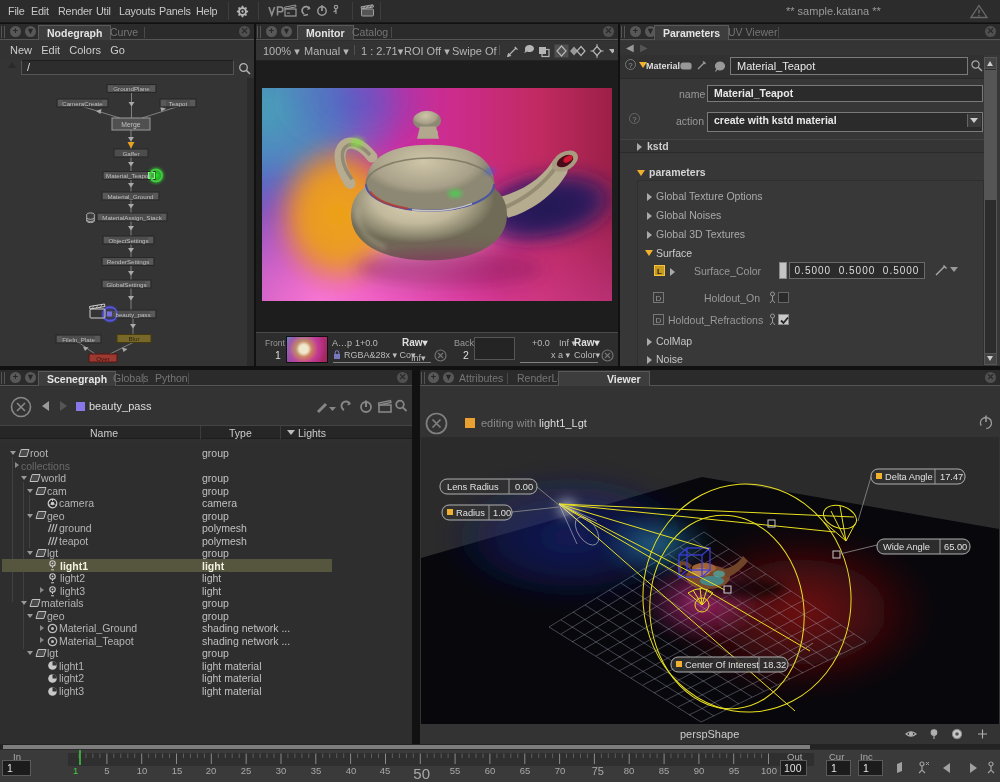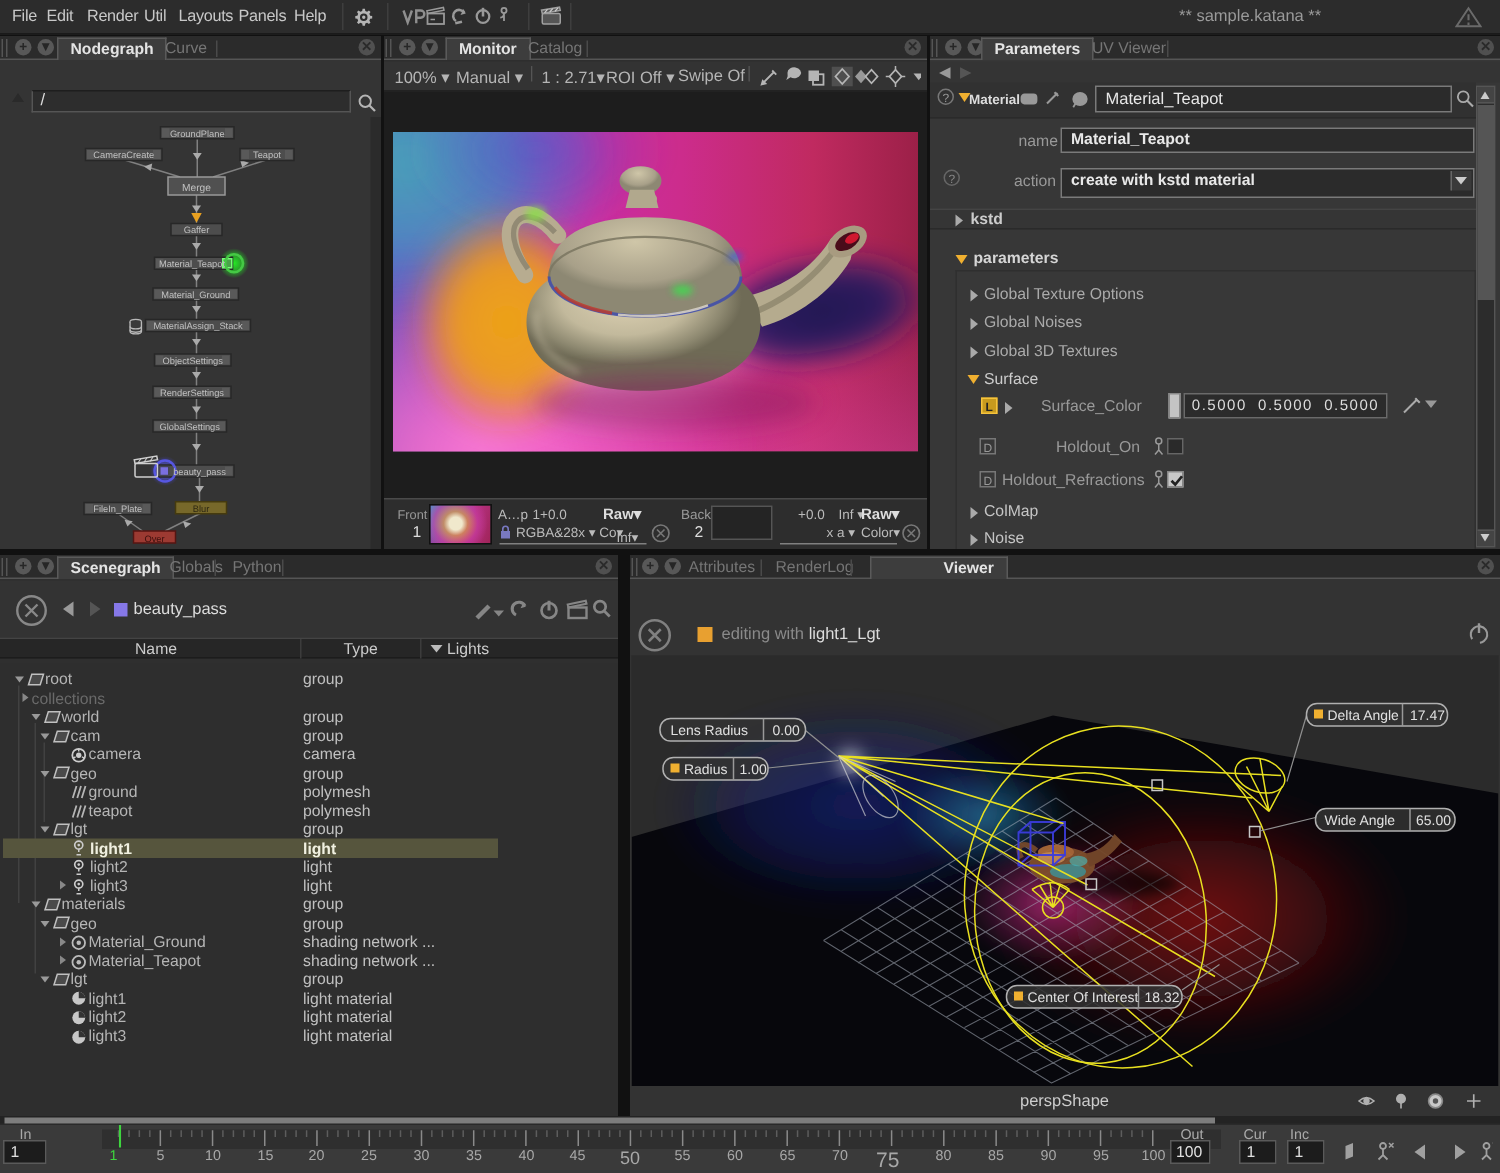--- a/index.html
+++ b/index.html
@@ -66,20 +66,23 @@
 
 <div class="abs" id="nodegraph" style="left:0;top:24px;width:254px;height:342px;background:#343434;">
   <div class="tabbar">
     <div class="grip"></div>
     <div class="circbtn" style="left:10px;top:2px;">+</div>
     <div class="circbtn" style="left:25px;top:2px;">▼</div>
     <div class="tab active" style="left:38px;">Nodegraph</div>
     <div class="tab" style="left:102px;">Curve</div>
       <div class="abs" style="left:144px;top:3px;width:1px;height:11px;background:#4a4a4a;"></div>
     <div class="closex" style="right:4px;top:2px;">✕</div>
+  </div>
+  <div class="abs" style="left:0;top:17px;width:254px;height:18px;background:#333;">
+    <span class="abs" style="left:10px;top:3px;font-size:11px;color:#ccc;">New&nbsp;&nbsp;&nbsp;Edit&nbsp;&nbsp;&nbsp;Colors&nbsp;&nbsp;&nbsp;Go</span>
   </div>
   <div class="abs" style="left:8px;top:38px;width:4px;height:4px;border-left:4px solid transparent;border-right:4px solid transparent;border-bottom:6px solid #2a2a2a;"></div>
   <div class="abs" style="left:21px;top:36px;width:213px;height:15px;background:#2d2d2d;border:1px solid #555;border-top-color:#1e1e1e;color:#ddd;font-size:11px;line-height:13px;padding-left:5px;">/</div>
   <svg class="abs" style="left:238px;top:38px;" width="13" height="13" viewBox="0 0 13 13">
       <circle cx="5.5" cy="5.5" r="3.8" stroke="#b5b5b5" fill="none" stroke-width="1.3"></circle>
       <path d="M8.3 8.3 12 12" stroke="#b5b5b5" stroke-width="1.5"></path>
     </svg>
   <div class="abs" id="ngcanvas" style="left:0;top:54px;width:254px;height:288px;">
   <svg width="254" height="288" viewBox="0 0 254 288">
     <defs>
@@ -671,21 +674,21 @@
 
 <div class="abs" id="viewer" style="left:420px;top:370px;width:580px;height:374px;background:#333;">
   <div class="tabbar">
     <div class="grip"></div>
     <div class="circbtn" style="left:8px;top:2px;">+</div>
     <div class="circbtn" style="left:23px;top:2px;">▼</div>
     <div class="tab" style="left:31px;">Attributes</div>
     <div class="tab" style="left:89px;">RenderLog</div>
       <div class="abs" style="left:87px;top:3px;width:1px;height:11px;background:#4a4a4a;"></div>
       <div class="abs" style="left:147px;top:3px;width:1px;height:11px;background:#4a4a4a;"></div>
-    <div class="tab active" style="left:160px;padding-left:48px;">Viewer</div>
+    <div class="tab active" style="left:138px;padding-left:48px;">Viewer</div>
     <div class="closex" style="right:4px;top:2px;">✕</div>
   </div>
   <div class="abs" id="vtoolbar" style="left:0;top:34px;width:580px;height:33px;background:#333;">
     <svg class="abs" style="left:5px;top:8px;" width="23" height="23" viewBox="0 0 23 23">
         <circle cx="11.5" cy="11.5" r="10" stroke="#808080" stroke-width="1.7" fill="none"></circle>
         <path d="M7.5 7.5l8 8M15.5 7.5l-8 8" stroke="#808080" stroke-width="1.7"></path>
       </svg>
     <div class="abs" style="left:45px;top:14px;width:10px;height:10px;background:#e8a030;"></div>
     <span class="abs" style="left:61px;top:13px;color:#8a8a8a;font-size:11px;">editing with <span style="color:#ddd;">light1_Lgt</span></span>
     <svg class="abs" style="left:558px;top:10px;" width="16" height="16" viewBox="0 0 16 16">
@@ -844,26 +847,26 @@
     </svg>
   <span class="abs" style="left:97px;top:21px;width:20px;text-align:center;color:#a8a8a8;font-size:9.5px;">5</span>
   <span class="abs" style="left:132px;top:21px;width:20px;text-align:center;color:#a8a8a8;font-size:9.5px;">10</span>
   <span class="abs" style="left:167px;top:21px;width:20px;text-align:center;color:#a8a8a8;font-size:9.5px;">15</span>
   <span class="abs" style="left:201px;top:21px;width:20px;text-align:center;color:#a8a8a8;font-size:9.5px;">20</span>
   <span class="abs" style="left:236px;top:21px;width:20px;text-align:center;color:#a8a8a8;font-size:9.5px;">25</span>
   <span class="abs" style="left:271px;top:21px;width:20px;text-align:center;color:#a8a8a8;font-size:9.5px;">30</span>
   <span class="abs" style="left:306px;top:21px;width:20px;text-align:center;color:#a8a8a8;font-size:9.5px;">35</span>
   <span class="abs" style="left:341px;top:21px;width:20px;text-align:center;color:#a8a8a8;font-size:9.5px;">40</span>
   <span class="abs" style="left:375px;top:21px;width:20px;text-align:center;color:#a8a8a8;font-size:9.5px;">45</span>
-  <span class="abs" style="left:410px;top:21px;width:20px;text-align:center;color:#a8a8a8;font-size:12px;">50</span>
+  <span class="abs" style="left:410px;top:21px;width:20px;text-align:right;color:#a8a8a8;font-size:15px;">50</span>
   <span class="abs" style="left:445px;top:21px;width:20px;text-align:center;color:#a8a8a8;font-size:9.5px;">55</span>
   <span class="abs" style="left:480px;top:21px;width:20px;text-align:center;color:#a8a8a8;font-size:9.5px;">60</span>
   <span class="abs" style="left:515px;top:21px;width:20px;text-align:center;color:#a8a8a8;font-size:9.5px;">65</span>
   <span class="abs" style="left:550px;top:21px;width:20px;text-align:center;color:#a8a8a8;font-size:9.5px;">70</span>
-  <span class="abs" style="left:584px;top:21px;width:20px;text-align:left;color:#a8a8a8;font-size:14px;">75</span>
+  <span class="abs" style="left:584px;top:21px;width:20px;text-align:right;color:#a8a8a8;font-size:11px;">75</span>
   <span class="abs" style="left:619px;top:21px;width:20px;text-align:center;color:#a8a8a8;font-size:9.5px;">80</span>
   <span class="abs" style="left:654px;top:21px;width:20px;text-align:center;color:#a8a8a8;font-size:9.5px;">85</span>
   <span class="abs" style="left:689px;top:21px;width:20px;text-align:center;color:#a8a8a8;font-size:9.5px;">90</span>
   <span class="abs" style="left:724px;top:21px;width:20px;text-align:center;color:#a8a8a8;font-size:9.5px;">95</span>
   <span class="abs" style="left:759px;top:21px;width:20px;text-align:center;color:#a8a8a8;font-size:9.5px;">100</span>
   <span class="abs" style="left:73px;top:21px;color:#3ed43e;font-size:9.5px;">1</span>
   <span class="abs" style="left:13px;top:7px;color:#aaa;font-size:9.5px;">In</span>
   <div class="abs" style="left:2px;top:16px;width:29px;height:16px;background:#1c1c1c;border:1px solid #5a5a5a;color:#e0e0e0;font-size:10.5px;line-height:15px;padding-left:4px;">1</div>
   <span class="abs" style="left:787px;top:7px;color:#aaa;font-size:9.5px;">Out</span>
   <div class="abs" style="left:780px;top:16px;width:27px;height:16px;background:#1c1c1c;border:1px solid #5a5a5a;color:#e0e0e0;font-size:10.5px;line-height:15px;padding-left:3px;">100</div>

